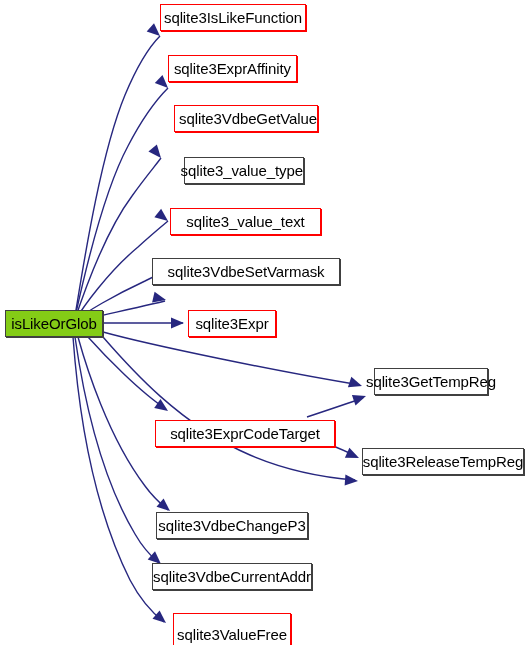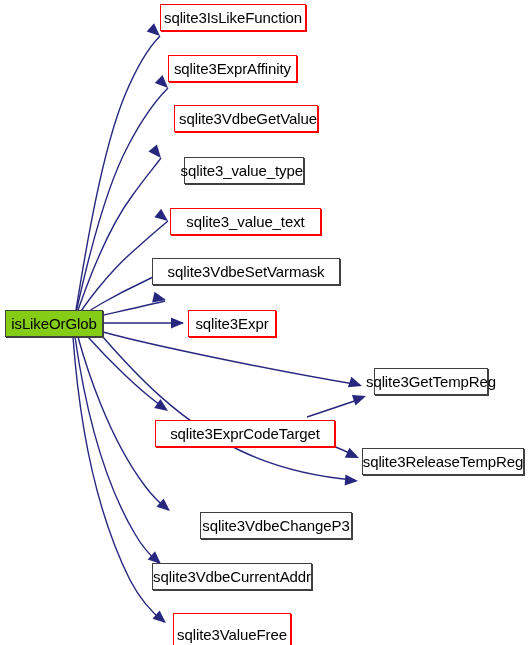--- a/index.html
+++ b/index.html
@@ -126,21 +126,21 @@
       </div>
       <div class="node black" style="left: 374px; top: 368px; width: 114px; height: 27px;">
         <span>sqlite3GetTempReg</span>
       </div>
       <div class="node red" style="left: 155px; top: 412px; width: 180px; height: 27px; margin-top: 8px;">
         <span>sqlite3ExprCodeTarget</span>
       </div>
       <div class="node black" style="left: 362px; top: 448px; width: 162px; height: 27px;">
         <span>sqlite3ReleaseTempReg</span>
       </div>
-      <div class="node black" style="left: 156px; top: 512px; width: 152px; height: 27px; margin-left: 44px;">
+      <div class="node black" style="left: 156px; top: 512px; width: 152px; height: 27px;">
         <span>sqlite3VdbeChangeP3</span>
       </div>
       <div class="node black" style="left: 152px; top: 563px; width: 160px; height: 27px;">
         <span>sqlite3VdbeCurrentAddr</span>
       </div>
       <div class="node red" style="left: 173px; top: 613px; width: 118px; height: 42px;">
         <span>sqlite3ValueFree</span>
       </div>
     </div>
 

